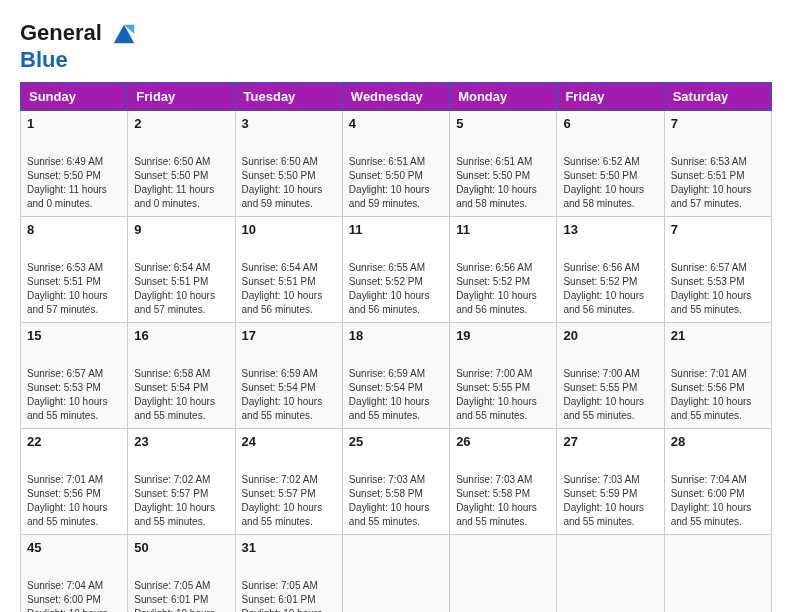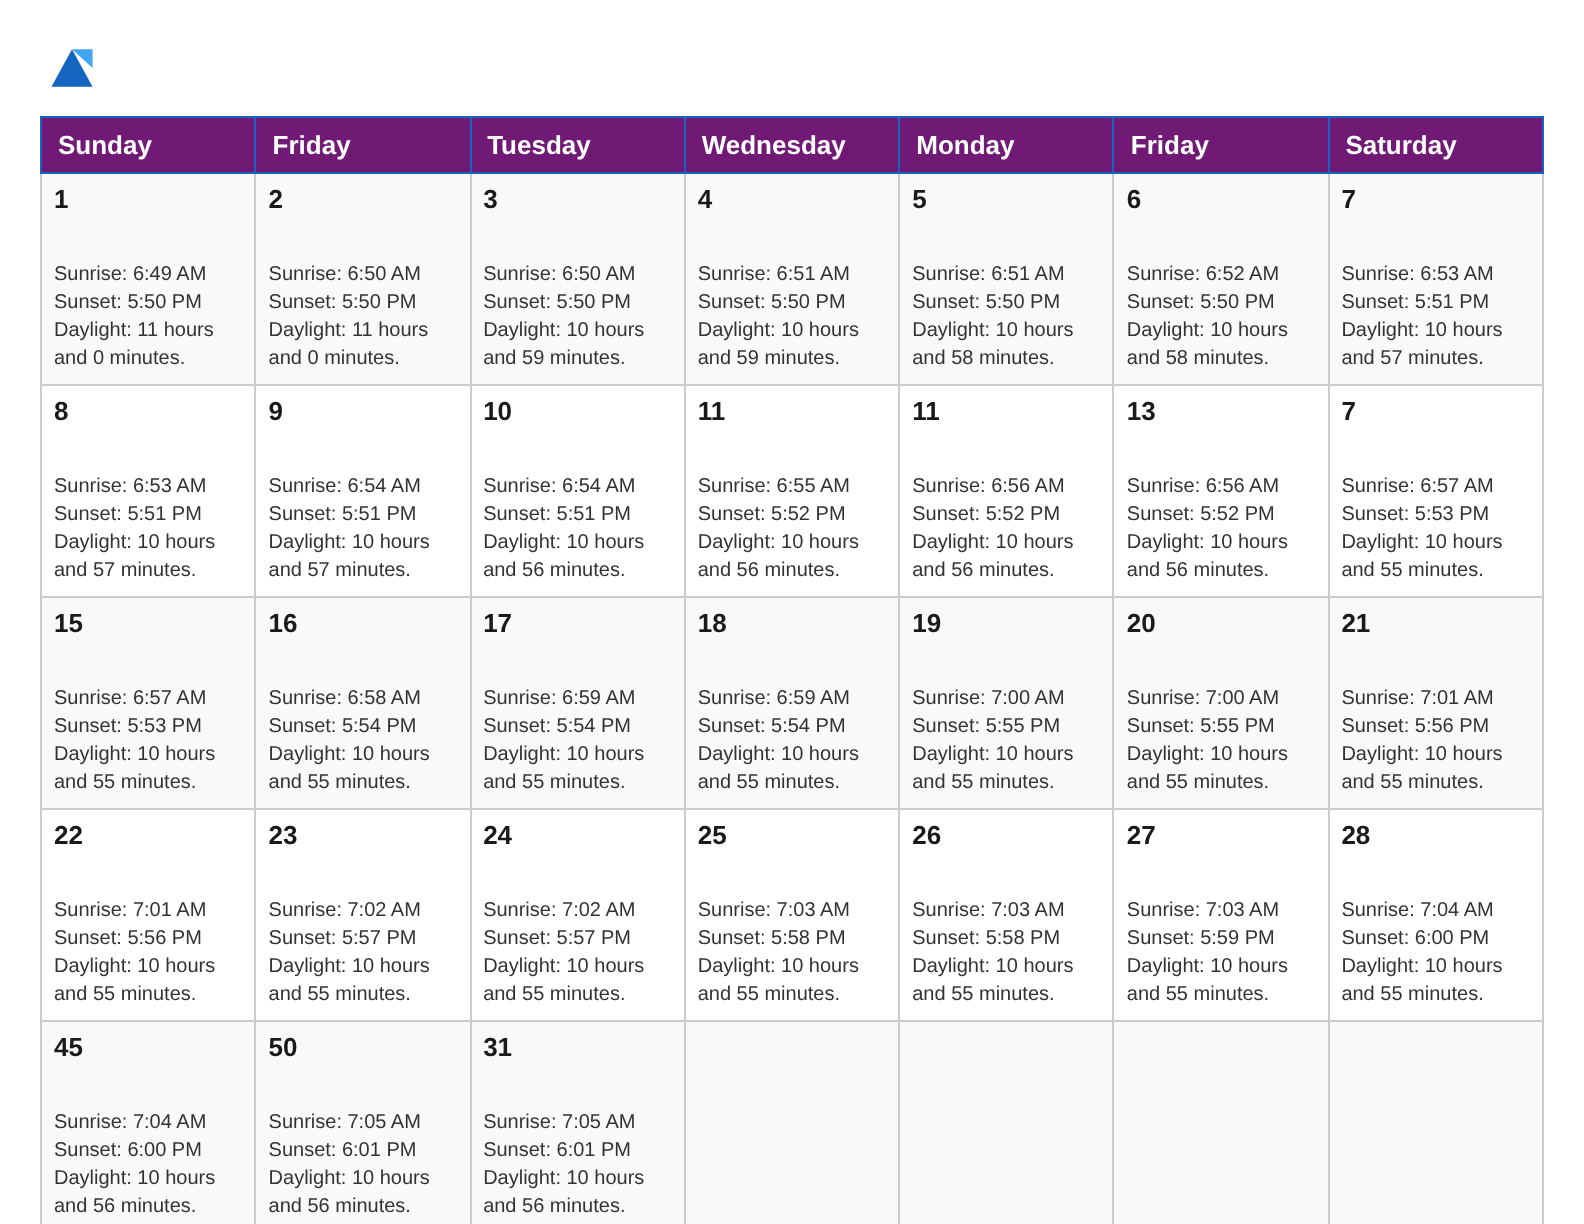--- a/index.html
+++ b/index.html
@@ -37,21 +37,21 @@
       font-size: 16px;
       color: #333;
       margin-top: 2px;
     }
     .calendar {
       width: 100%;
       border-collapse: collapse;
       font-size: 11px;
     }
     .calendar thead th {
-      background-color: #701a75;
+      background-color: #a21caf;
       color: #fff;
       font-weight: bold;
       font-size: 13px;
       padding: 6px 8px;
       text-align: left;
       border: 1px solid #1565C0;
     }
     .calendar tbody td {
       vertical-align: top;
       border: 1px solid #ccc;
@@ -83,26 +83,28 @@
     }
   </style>
 </head>
 <body>
 
 <div class="header-section">
   <div class="logo">
     <div>
       <div style="display:flex;align-items:center;">
         <div style="font-size:22px;font-weight:bold;color:#1a1a1a;line-height:1.1;">
+          <span style="color:#1a1a1a;">General</span>
           <svg class="logo-icon" viewBox="0 0 30 28" style="display:inline-block;vertical-align:middle;margin-left:2px;">
             <polygon points="4,24 15,4 26,24" fill="#1565C0"></polygon>
             <polygon points="15,4 26,4 26,14" fill="#42A5F5"></polygon>
           </svg>
         </div>
       </div>
+      <div style="font-size:22px;font-weight:bold;color:#1565C0;line-height:1.1;">Blue</div>
     </div>
   </div>
   <div class="title-block">
     <div class="month-title"></div>
     <div class="location-title"></div>
   </div>
 </div>
 
 <table class="calendar">
   <thead>

